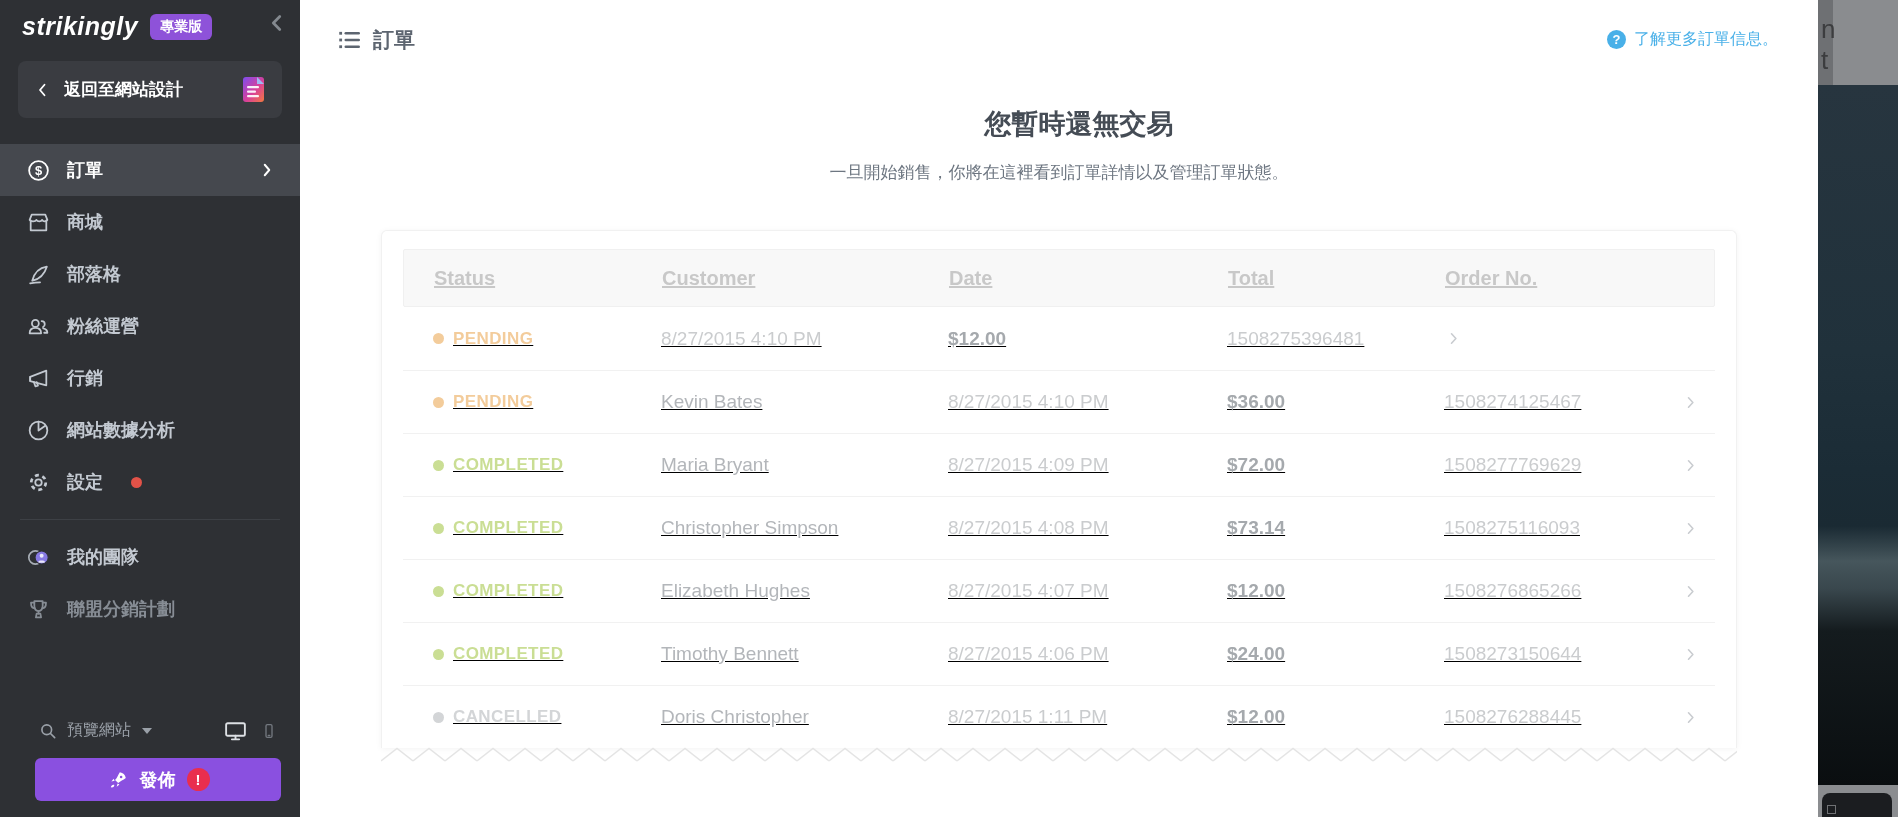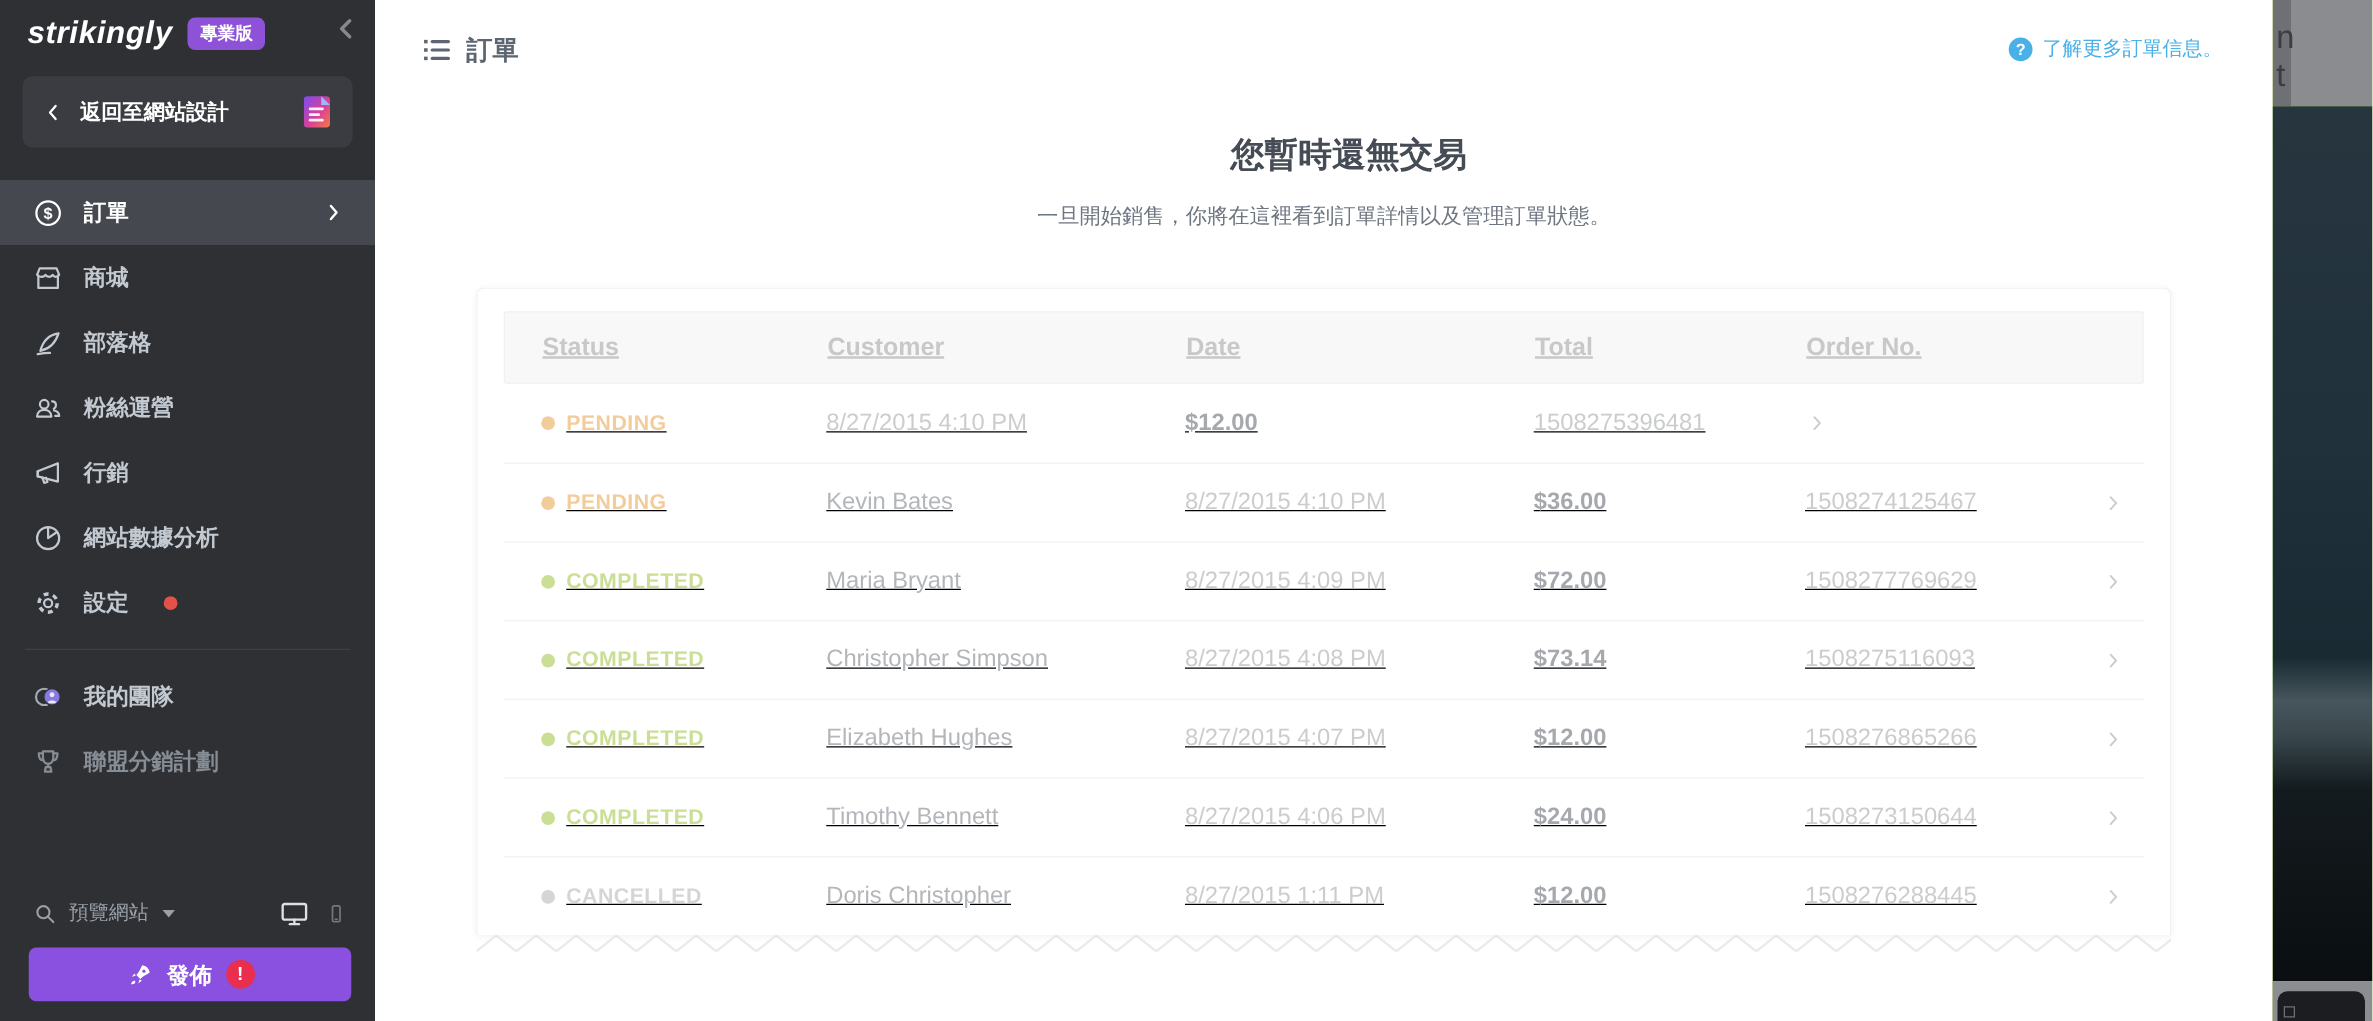--- a/index.html
+++ b/index.html
@@ -1,36 +1,36 @@
 <!DOCTYPE html>
 <html><head>
 <meta charset="utf-8">
 <style>
   * { margin:0; padding:0; box-sizing:border-box; }
   html,body { width:1898px; height:817px; overflow:hidden;
     font-family:"Liberation Sans","DejaVu Sans",sans-serif; }
-  .app { display:flex; width:100%; height:100%; background:#bef264; }
+  .app { display:flex; width:100%; height:100%; background:#b91c1c; }
 
   
   .sidebar { width:300px; height:100%; background:#2e3034; position:relative; flex:none; color:#c3c9d1; }
   .logo-row { display:flex; align-items:center; padding:12px 20px 0 22px; }
   .logo { color:#fff; font-size:25px; font-weight:bold; font-style:italic; letter-spacing:.5px; }
   .plan-badge { background:#8e52d9; color:#fff; font-size:14px; font-weight:600; padding:4px 10px; border-radius:6px; margin-left:12px; }
   .collapse { position:absolute; top:12px; right:12px; width:22px; height:22px; color:#84898f; cursor:pointer; }
   .back-btn { margin:20px 18px 0 18px; background:#3a3c41; border-radius:8px; height:57px; display:flex; align-items:center; gap:12px; padding:0 16px; color:#fff; font-size:17px; font-weight:600; cursor:pointer; }
   .back-btn .doc { margin-left:auto; }
   .nav { margin-top:26px; }
   .nav-item { height:52px; display:flex; align-items:center; gap:16px; padding:0 24px 0 26px; font-size:18px; font-weight:600; color:#c3c9d1; cursor:pointer; }
   .nav-item svg.ic { flex:none; }
   .nav-item.active { background:#45484e; color:#fff; }
   .nav-item.dim { color:#878d95; }
   .nav-item .arrow { margin-left:auto; }
   .red-dot { width:11px; height:11px; border-radius:50%; background:#e25248; margin-left:12px; }
   .divider { height:1px; background:#3d4045; margin:11px 20px; }
-  .sidebar-bottom { position:absolute; left:4px; right:0; bottom:0; padding:0 19px 16px 19px; }
+  .sidebar-bottom { position:absolute; left:16px; right:0; bottom:0; padding:0 19px 16px 19px; }
   .preview-row { display:flex; align-items:center; gap:9px; color:#9aa0a8; font-size:16px; margin:0 3px 15px 3px; }
   .caret-down { width:0; height:0; border-left:5px solid transparent; border-right:5px solid transparent; border-top:6px solid #9aa0a8; margin-left:2px; }
   .device-icons { margin-left:auto; display:flex; align-items:center; gap:12px; }
   .monitor { color:#dde0e4; } .phone { color:#73787f; }
   .publish { width:100%; height:43px; background:#8a50e0; border:none; border-radius:6px; color:#fff; font-size:18px; font-weight:bold; display:flex; align-items:center; justify-content:center; gap:11px; cursor:pointer; font-family:inherit; }
   .publish-badge { width:23px; height:23px; border-radius:50%; background:#e92e4e; color:#fff; font-size:15px; font-weight:bold; display:flex; align-items:center; justify-content:center; }
 
   
   .main { flex:1; background:#fff; position:relative; overflow:hidden; }
   .main-header { display:flex; align-items:center; gap:11px; padding:26px 0 0 36px; color:#5d6570; }

